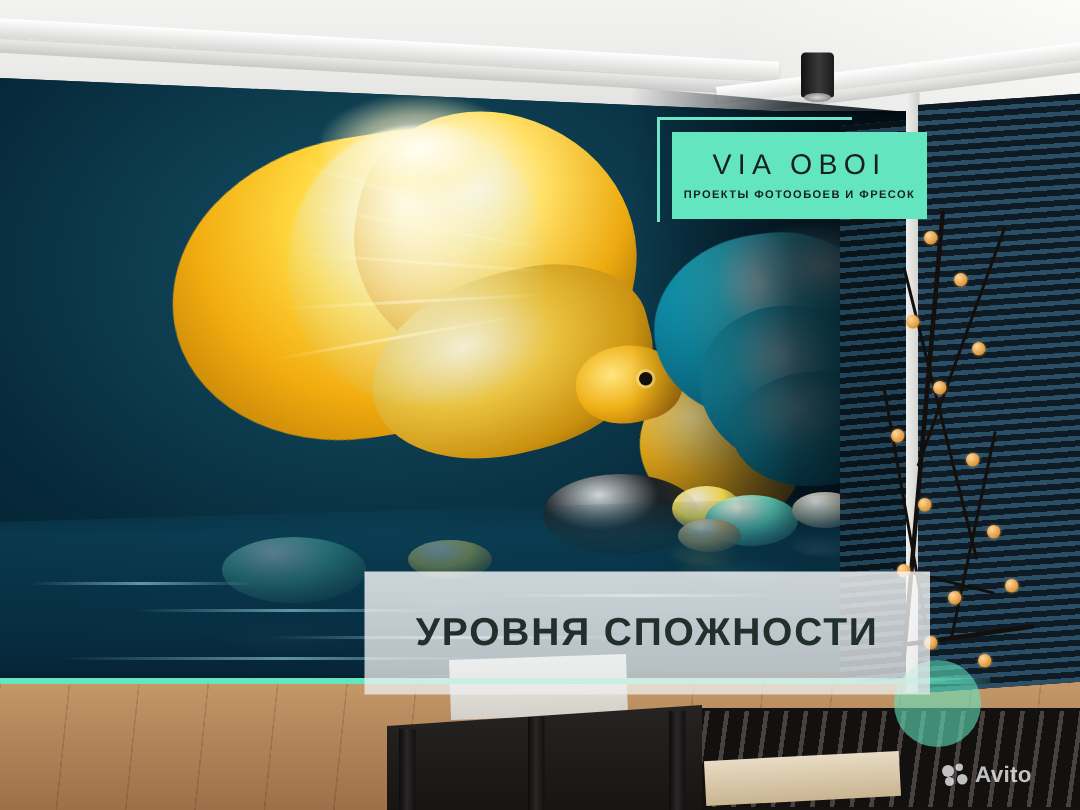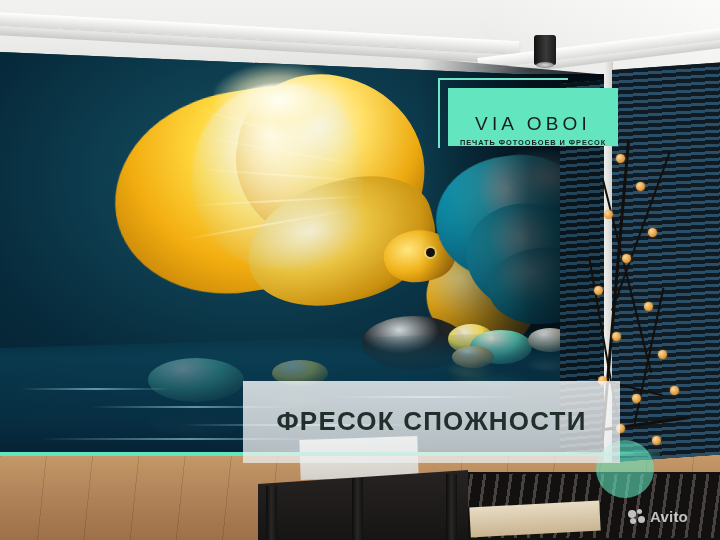--- a/index.html
+++ b/index.html
@@ -226,21 +226,21 @@
   }
 
   
   .logo-bracket {
     position:absolute; left:438px; top:78px; width:130px; height:70px;
     border-left:2px solid #6fe6c8; border-top:2px solid #6fe6c8;
   }
   .logo-box {
     position:absolute; left:448px; top:88px; width:170px; height:58px;
     background:#63e6bf;
-    display:flex; flex-direction:column; align-items:center; justify-content:flex-end;
+    display:flex; flex-direction:column; align-items:center; justify-content:center;
   }
   .logo-main {
     font-size:19px; font-weight:400; letter-spacing:4.2px; color:#17201c;
     line-height:1;
   }
   .logo-sub {
     margin-top:6px; font-size:7.4px; font-weight:700; letter-spacing:.95px;
     color:#17201c; line-height:1; white-space:nowrap;
   }
 
@@ -384,25 +384,25 @@
   <div class="furn-leg" style="left:266px; top:486px; width:11px; height:54px;"></div>
   <div class="furn-leg" style="left:352px; top:478px; width:11px; height:62px;"></div>
   <div class="furn-leg" style="left:446px; top:474px; width:11px; height:66px;"></div>
 
   <div class="mint-circle"></div>
   <div class="mint-rule"></div>
 
   <div class="logo-bracket"></div>
   <div class="logo-box">
     <div class="logo-main">VIA OBOI</div>
-    <div class="logo-sub">ПЕЧАТЬ ФОТООБОЕВ И ФРЕСОК</div>
+    <div class="logo-sub">ПРОЕКТЫ ФОТООБОЕВ И ФРЕСОК</div>
   </div>
 
   <div class="banner">
-    <div class="banner-l2">ФРЕСОК СПОЖНОСТИ</div>
+    <div class="banner-l2">УРОВНЯ СПОЖНОСТИ</div>
   </div>
 
   <div class="avito">
     <span class="avito-mark">
       <i style="left:0px;  top:1px;  width:8px;  height:8px;"></i>
       <i style="left:9px;  top:0px;  width:5px;  height:5px;"></i>
       <i style="left:2px;  top:9px;  width:6px;  height:6px;"></i>
       <i style="left:10px; top:7px;  width:7px;  height:7px;"></i>
     </span>
     <span class="avito-text">Avito</span>

